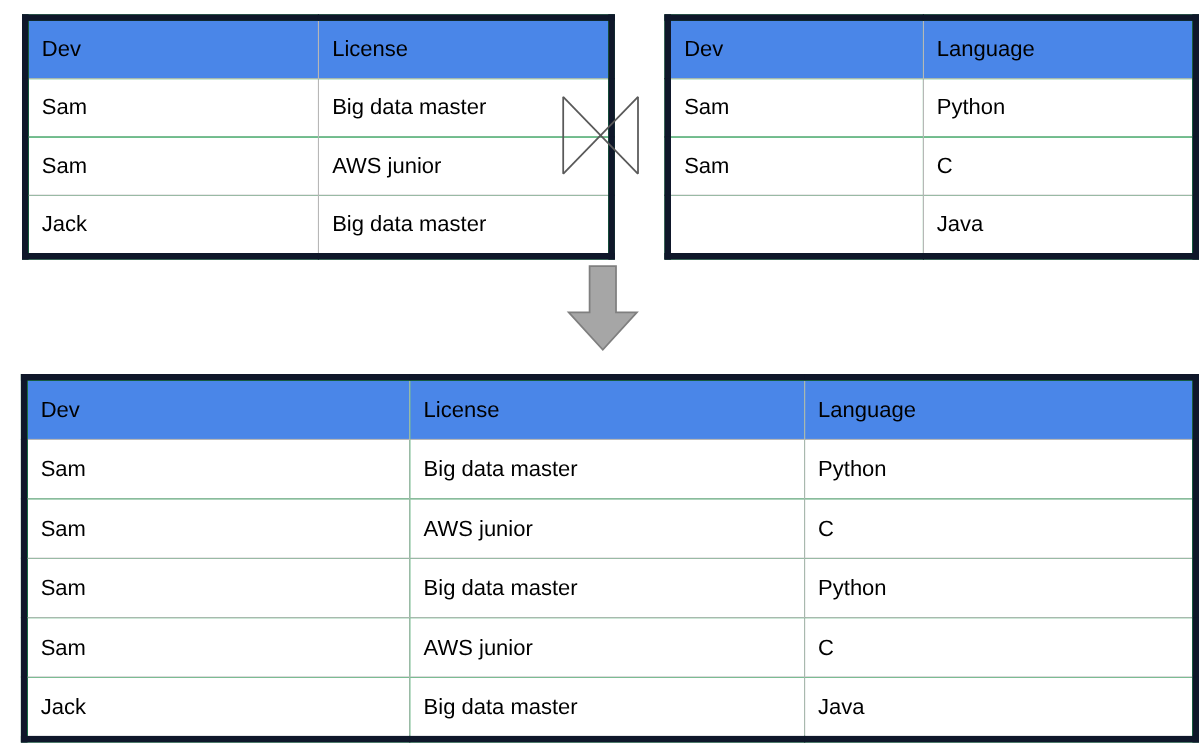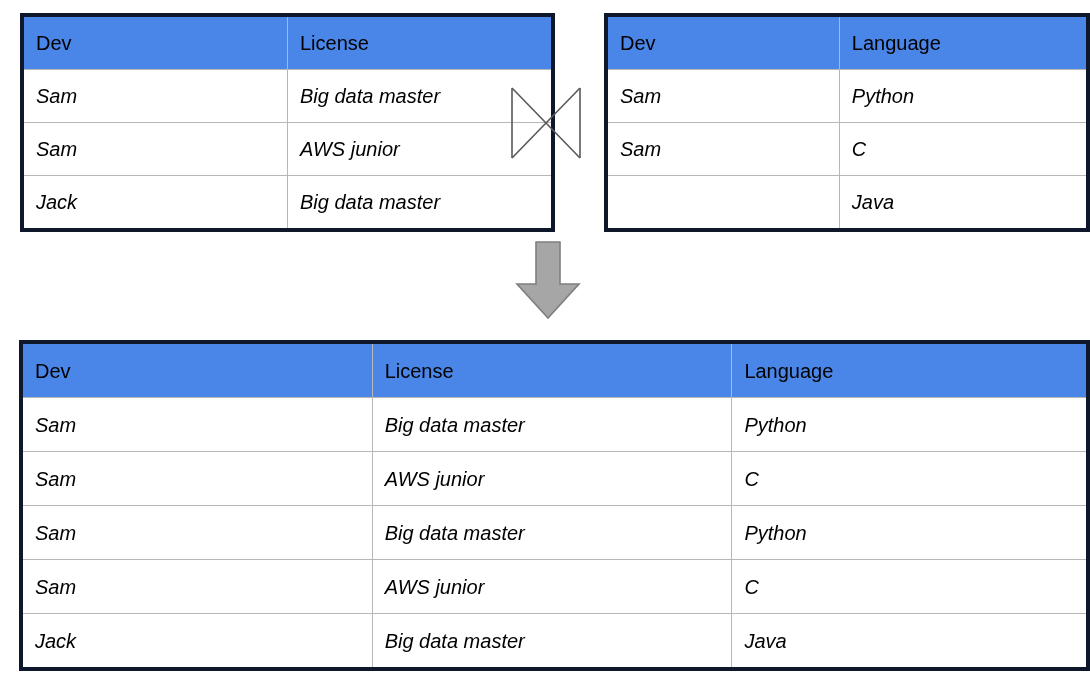--- a/index.html
+++ b/index.html
@@ -23,21 +23,21 @@
     top: 0;
     width: 1090px;
     height: 678px;
   }
 
   
   .rel-table {
     position: absolute;
     border-collapse: collapse;
     table-layout: fixed;
-    border: 4px solid #0f172a;
+    border: 6px solid #0f172a;
     background: #22c55e;
   }
   .rel-table td,
   .rel-table th {
     border: 1px solid #b7b7b7;
     padding: 0 12px;
     text-align: left;
     vertical-align: middle;
     font-weight: normal;
     font-size: 20px;
@@ -45,21 +45,20 @@
     color: #000000;
     white-space: nowrap;
     overflow: hidden;
   }
   .rel-table th {
     background: #4a86e8;
     color: #000000;
   }
   .rel-table td {
     background: #ffffff;
-    font-style: italic;
   }
 
   
   #table-left {
     left: 20px;
     top: 13px;
   }
   #table-left th,
   #table-left td {
     height: 52px;

